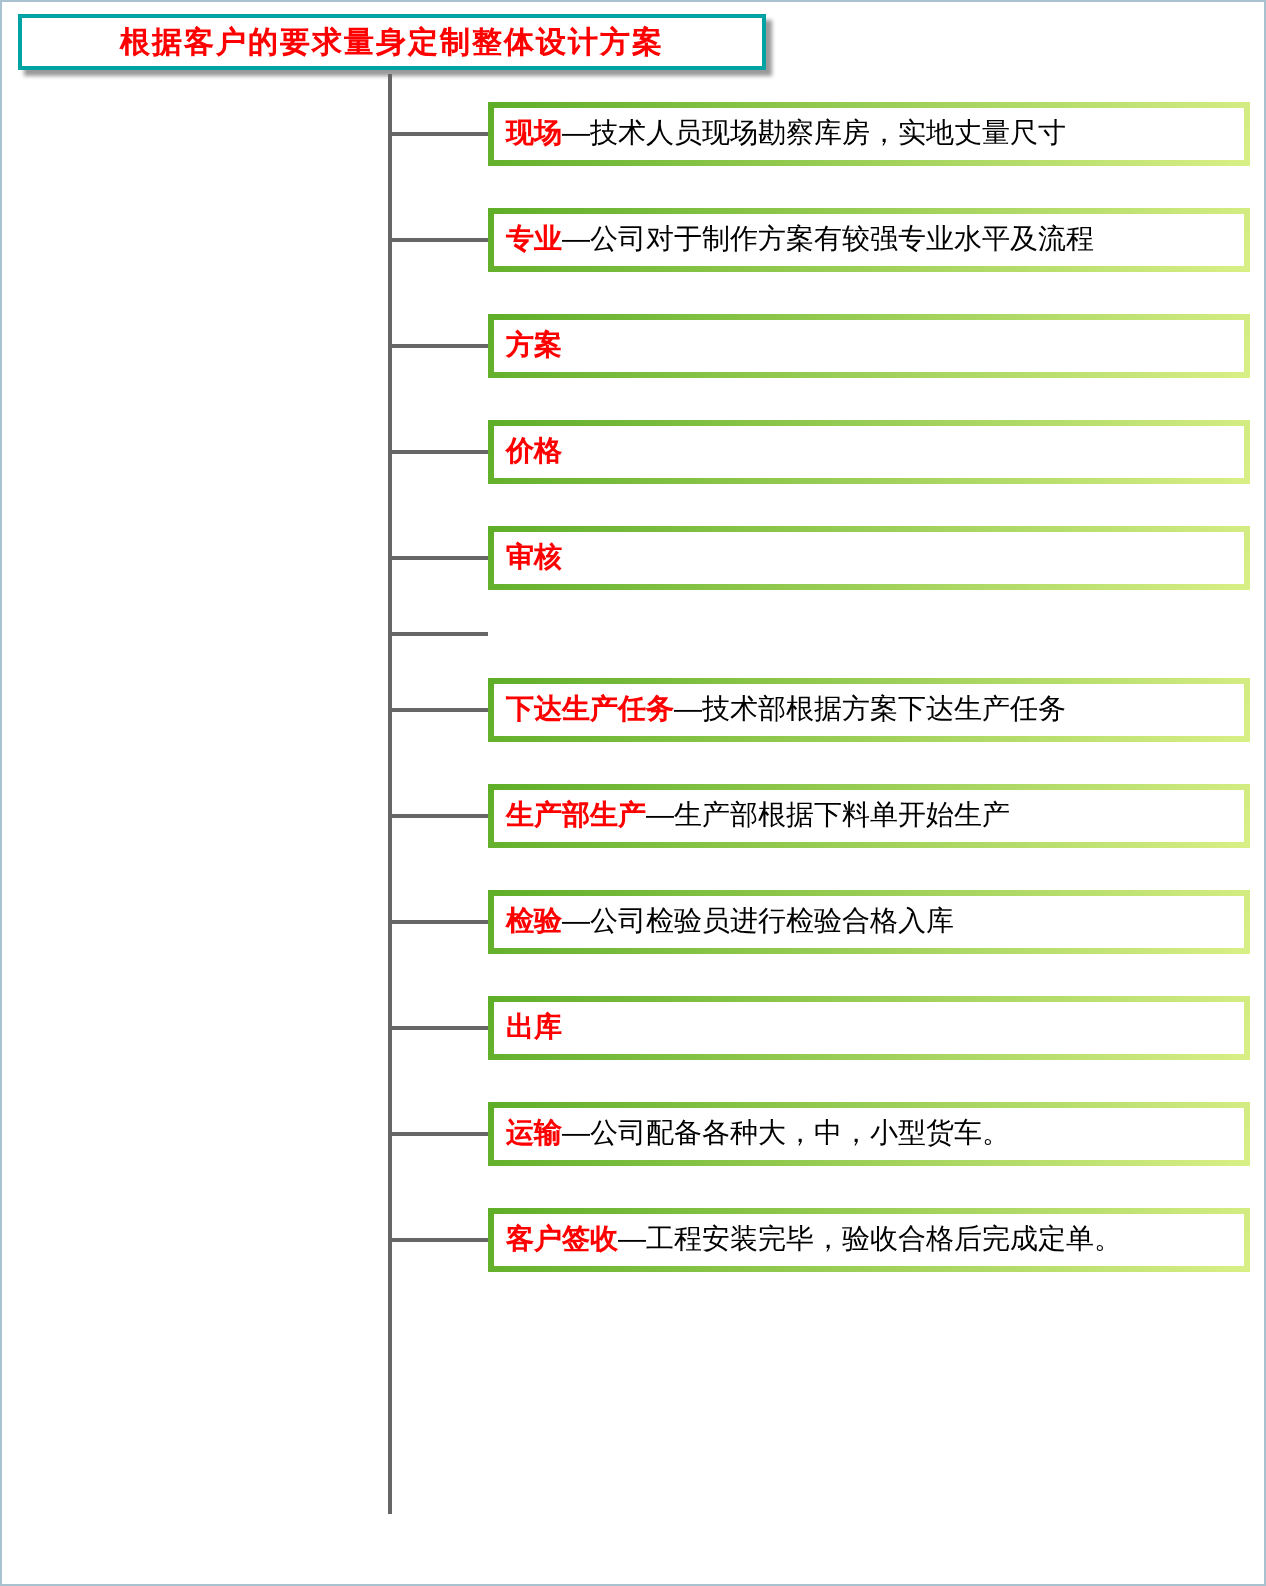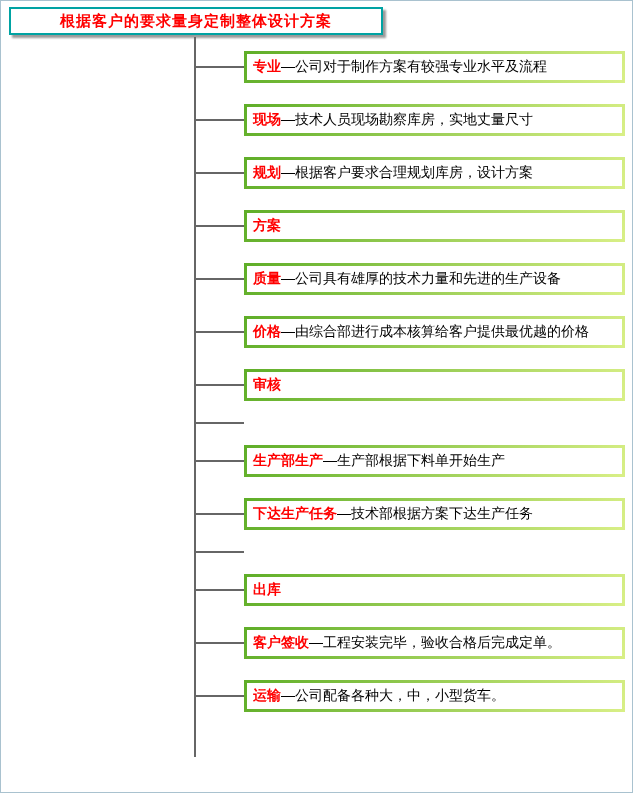--- a/index.html
+++ b/index.html
@@ -92,111 +92,100 @@
 
 <div class="page">
   <div class="title-box">
     <span class="title-text">根据客户的要求量身定制整体设计方案</span>
   </div>
   <div class="trunk"></div>
   <div class="items" id="items">
   <div class="item">
     <div class="connector"></div>
     <div class="box">
-          <span class="kw">专业</span>
-          <span class="desc">—公司对于制作方案有较强专业水平及流程</span>
-        </div>
-  </div>
-
-  <div class="item">
-    <div class="connector"></div>
-    <div class="box">
           <span class="kw">现场</span>
           <span class="desc">—技术人员现场勘察库房，实地丈量尺寸</span>
         </div>
   </div>
 
   <div class="item">
     <div class="connector"></div>
     <div class="box">
-          <span class="kw">规划</span>
-          <span class="desc">—根据客户要求合理规划库房，设计方案</span>
+          <span class="kw">专业</span>
+          <span class="desc">—公司对于制作方案有较强专业水平及流程</span>
         </div>
   </div>
+
 
   <div class="item">
     <div class="connector"></div>
     <div class="box">
           <span class="kw">方案</span>
         </div>
   </div>
 
-  <div class="item">
-    <div class="connector"></div>
-    <div class="box">
-          <span class="kw">质量</span>
-          <span class="desc">—公司具有雄厚的技术力量和先进的生产设备</span>
-        </div>
-  </div>
 
   <div class="item">
     <div class="connector"></div>
     <div class="box">
           <span class="kw">价格</span>
-          <span class="desc">—由综合部进行成本核算给客户提供最优越的价格</span>
         </div>
   </div>
 
   <div class="item">
     <div class="connector"></div>
     <div class="box">
           <span class="kw">审核</span>
         </div>
   </div>
 
   <div class="item">
     <div class="connector"></div>
   </div>
 
   <div class="item">
     <div class="connector"></div>
     <div class="box">
+          <span class="kw">下达生产任务</span>
+          <span class="desc">—技术部根据方案下达生产任务</span>
+        </div>
+  </div>
+
+  <div class="item">
+    <div class="connector"></div>
+    <div class="box">
           <span class="kw">生产部生产</span>
           <span class="desc">—生产部根据下料单开始生产</span>
         </div>
   </div>
 
   <div class="item">
     <div class="connector"></div>
     <div class="box">
-          <span class="kw">下达生产任务</span>
-          <span class="desc">—技术部根据方案下达生产任务</span>
+          <span class="kw">检验</span>
+          <span class="desc">—公司检验员进行检验合格入库</span>
         </div>
-  </div>
-
-  <div class="item">
-    <div class="connector"></div>
   </div>
 
   <div class="item">
     <div class="connector"></div>
     <div class="box">
           <span class="kw">出库</span>
         </div>
   </div>
 
   <div class="item">
     <div class="connector"></div>
     <div class="box">
-          <span class="kw">客户签收</span>
-          <span class="desc">—工程安装完毕，验收合格后完成定单。</span>
+          <span class="kw">运输</span>
+          <span class="desc">—公司配备各种大，中，小型货车。</span>
         </div>
   </div>
 
   <div class="item">
     <div class="connector"></div>
     <div class="box">
-          <span class="kw">运输</span>
-          <span class="desc">—公司配备各种大，中，小型货车。</span>
+          <span class="kw">客户签收</span>
+          <span class="desc">—工程安装完毕，验收合格后完成定单。</span>
         </div>
   </div>
 </div>
 </div>
 
 </body></html>

